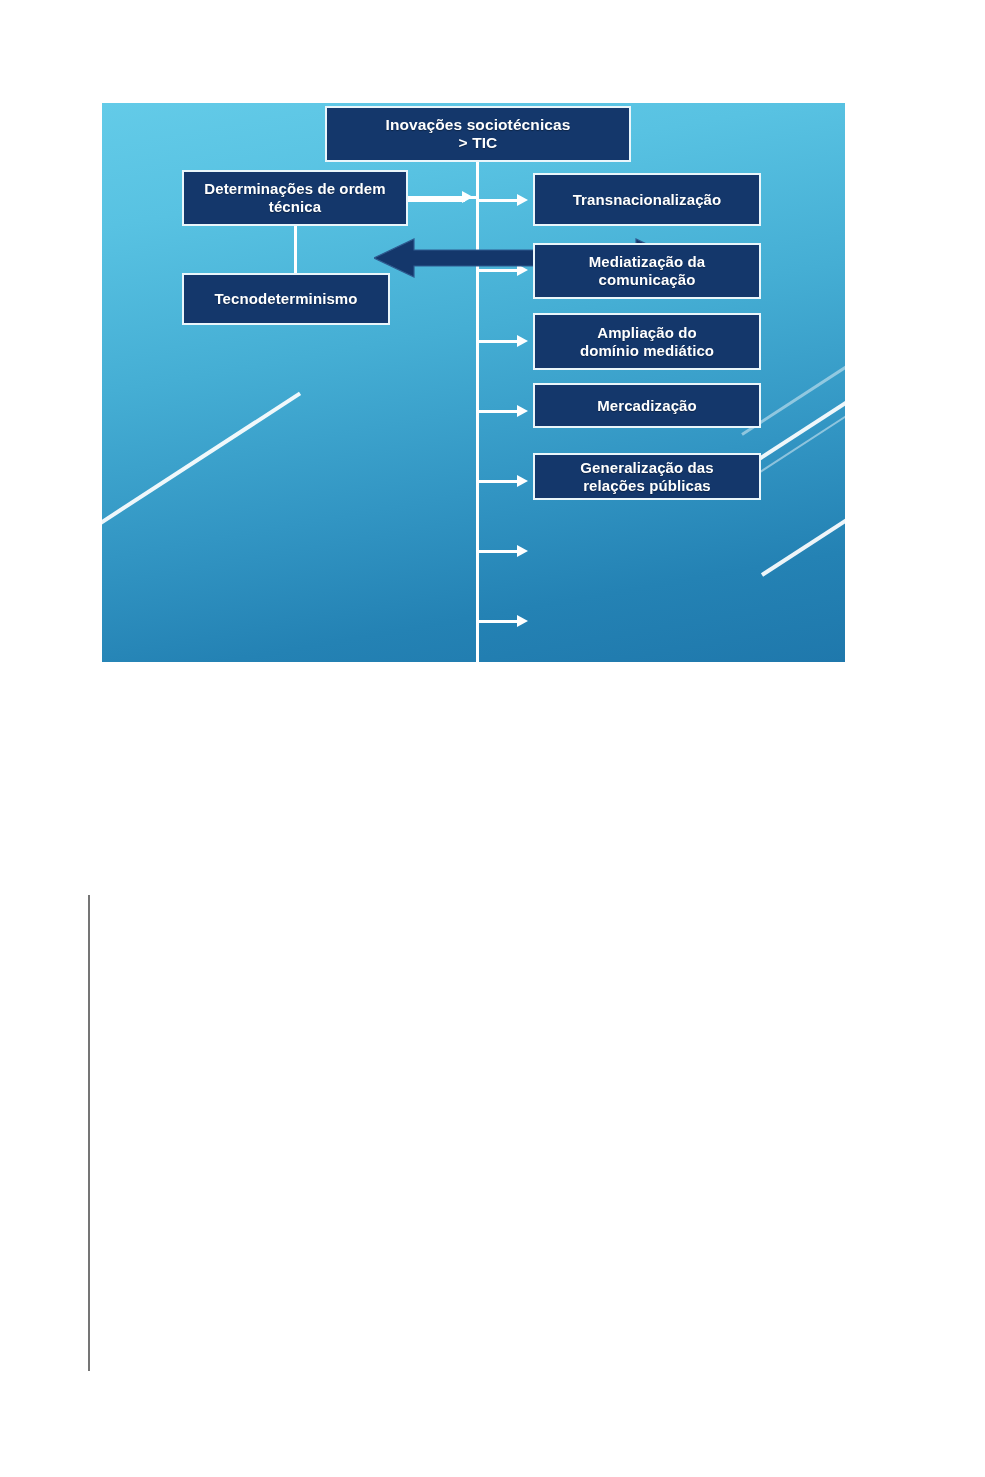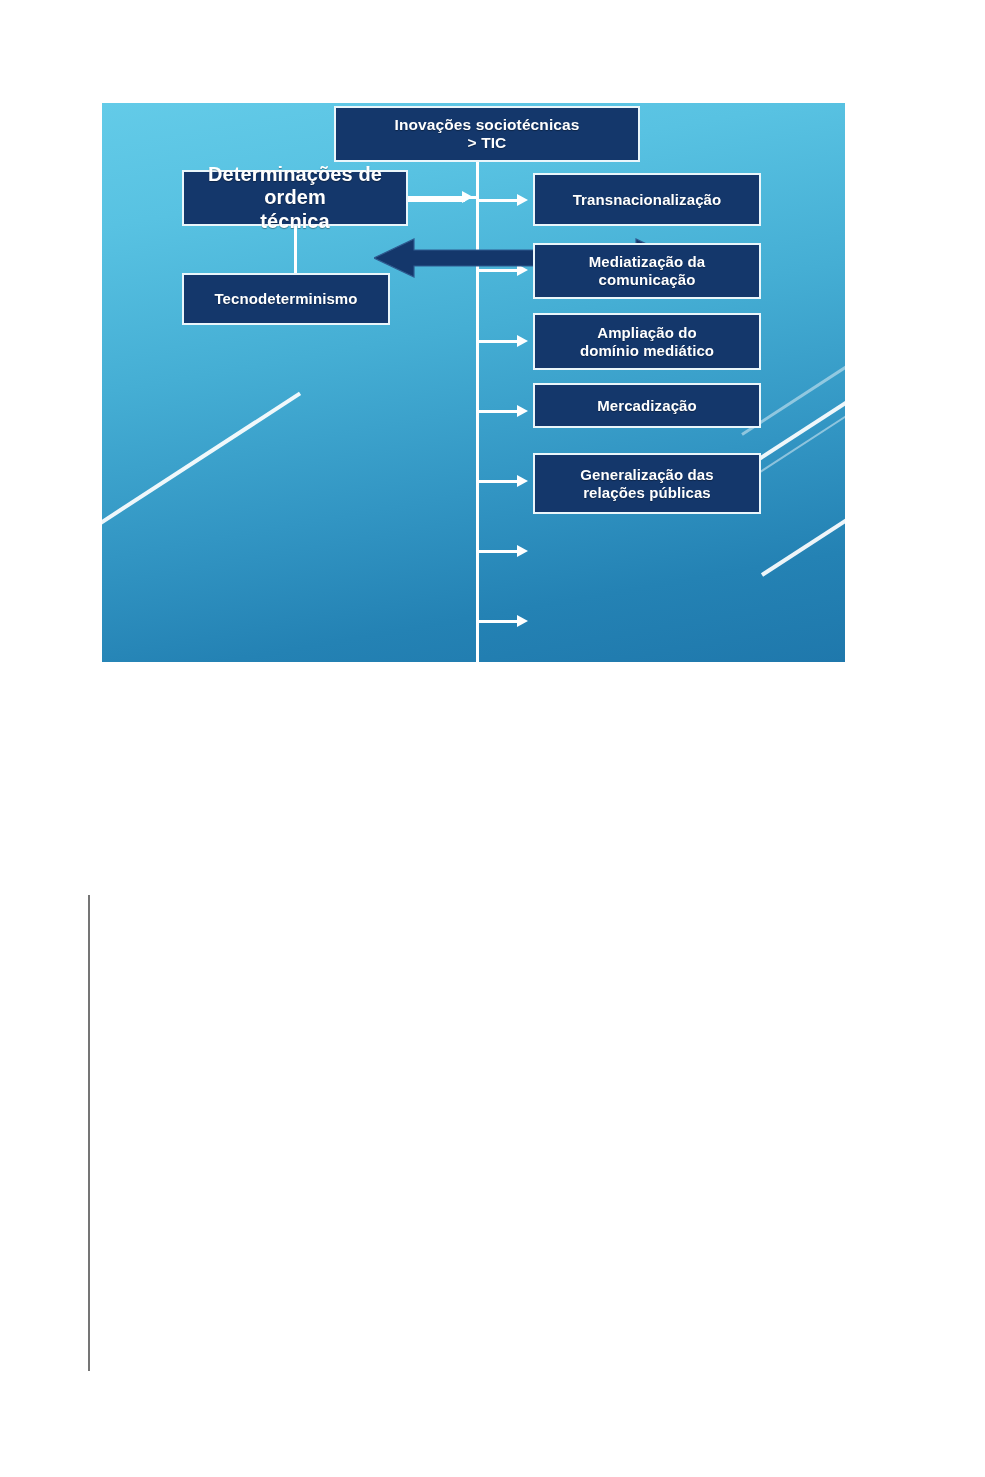--- a/index.html
+++ b/index.html
@@ -92,30 +92,30 @@
     font-weight: bold;
     display: flex;
     align-items: center;
     justify-content: center;
     text-align: center;
     line-height: 1.18;
     letter-spacing: 0.1px;
     text-shadow: 0 1px 1px rgba(0,0,0,0.35);
     white-space: pre-line;
   }
-  #node-title   { left: 223px; top:   3px; width: 306px; height: 56px; font-size: 15.5px; margin-left: 9px; }
-  #node-left-1  { left:  80px; top:  67px; width: 226px; height: 56px; font-size: 20px; }
+  #node-title   { left: 223px; top:   3px; width: 306px; height: 56px; font-size: 15.5px; }
+  #node-left-1  { left:  80px; top:  67px; width: 226px; height: 56px; font-size: 15px; }
   #node-left-2  { left:  80px; top: 170px; width: 208px; height: 52px; font-size: 15px; }
 
   .right-node { left: 431px; width: 228px; font-size: 15px; }
   #node-r-1 { top:  70px; height: 53px; }
   #node-r-2 { top: 140px; height: 56px; }
   #node-r-3 { top: 210px; height: 57px; }
   #node-r-4 { top: 280px; height: 45px; }
-  #node-r-5 { top: 350px; height: 61px; }
+  #node-r-5 { top: 350px; height: 47px; }
   #node-r-6 { top: 420px; height: 57px; }
   #node-r-7 { top: 490px; height: 57px; }
 
   
   #bidir-arrow {
     position: absolute;
     left: 272px;
     top: 134px;
     width: 302px;
     height: 42px;

